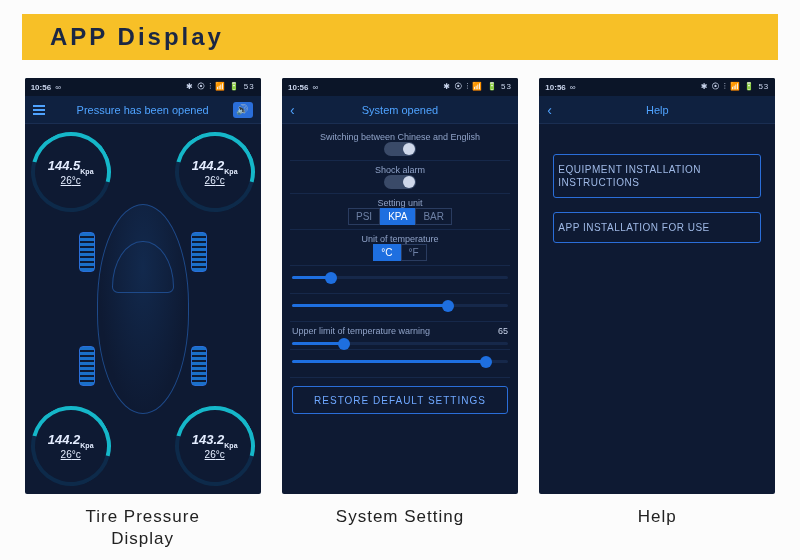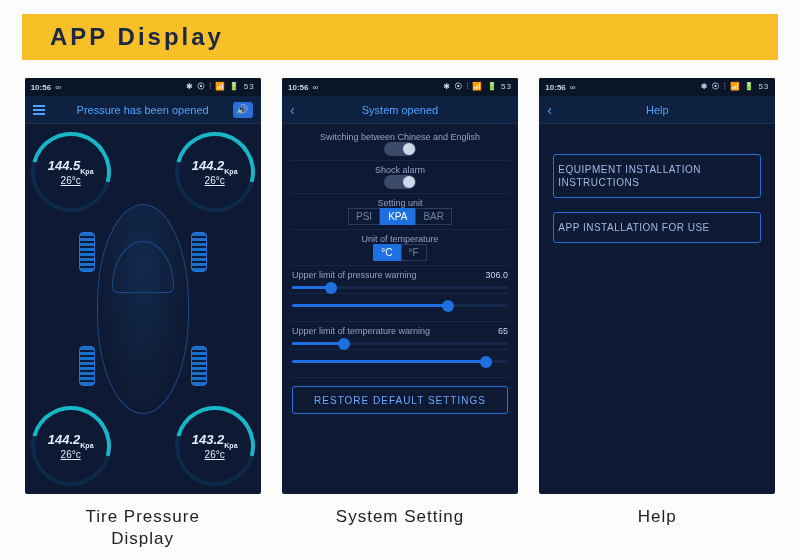--- a/index.html
+++ b/index.html
@@ -254,24 +254,20 @@
         </div>
         <div class="row">
           <span class="lbl">Unit of temperature</span>
           <div class="seg">
             <span class="active">°C</span>
             <span>°F</span>
           </div>
         </div>
 
         <div class="row slider-row">
-          <div class="top">
-            <span>Upper limit of pressure warning</span>
-            <span class="val">306.0</span>
-          </div>
           <div class="slider">
               <div class="fill" style="width:18%"></div>
               <div class="knob" style="left:18%"></div>
             </div>
         </div>
         <div class="row slider-row">
           <div class="slider">
               <div class="fill" style="width:72%"></div>
               <div class="knob" style="left:72%"></div>
             </div>

